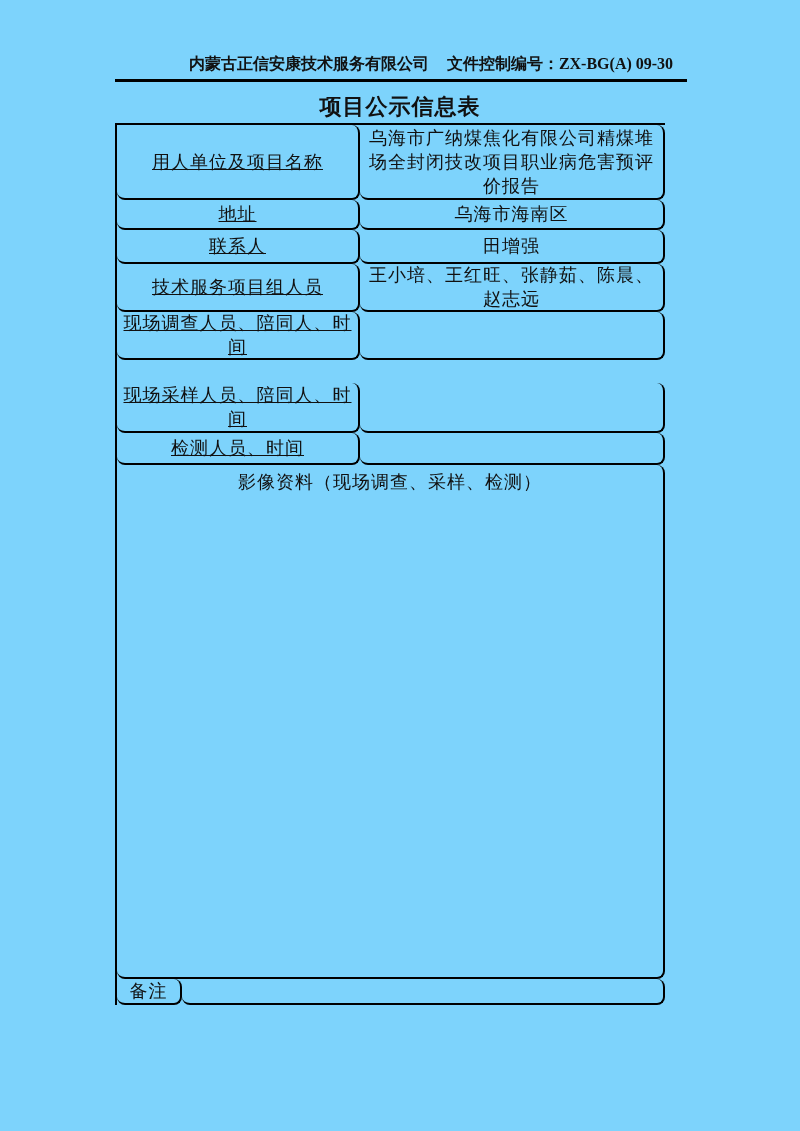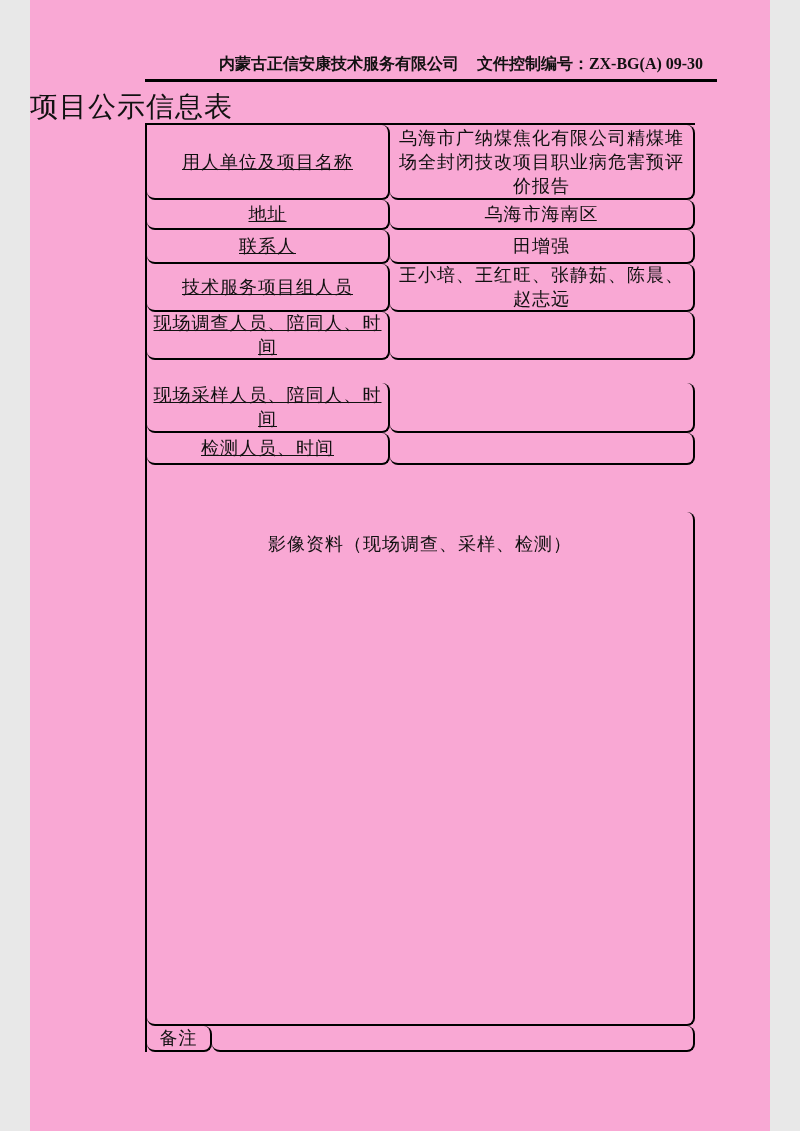--- a/index.html
+++ b/index.html
@@ -1,21 +1,21 @@
 <!DOCTYPE html>
 <html><head>
 <meta charset="utf-8">
 <style>
   html, body { margin: 0; padding: 0; background: #e8e8e8; }
   .page {
     position: relative;
-    width: 740px;
+    width: 800px;
     height: 1131px;
     margin: 0 auto;
-    background: #f9a8d4;
+    background: #7dd3fc;
     color: #111111;
     font-family: "Liberation Serif", "DejaVu Serif", serif;
     overflow: hidden;
   }
 
   
   .doc-header {
     position: absolute;
     left: 115px;
     top: 53px;
@@ -38,23 +38,23 @@
     height: 3px;
     background: #000000;
   }
 
   
   .doc-title {
     position: absolute;
     left: 0;
     top: 94px;
     width: 800px;
-    text-align: left;
-    font-size: 28px;
-    font-weight: normal;
+    text-align: center;
+    font-size: 22px;
+    font-weight: bold;
     letter-spacing: 1px;
     line-height: 26px;
   }
 
   
   .info-table {
     position: absolute;
     left: 115px;
     top: 123px;
     width: 550px;
@@ -84,22 +84,21 @@
   .h2 { height: 30px; }
   .h3 { height: 34px; }
   .h4 { height: 48px; }
   .h5 { height: 48px; }
   .h6 { height: 50px; margin-top: 23px; }
   .h7 { height: 32px; }
   .media-cell {
     width: 548px;
     height: 514px;
     align-items: flex-start;
-    padding-top: 20px;
-    margin-top: 47px;
+    padding-top: 5px;
   }
   .remark-label-cell { width: 65px;  height: 26px; }
   .remark-value-cell { width: 483px; height: 26px; }
 </style>
 </head>
 <body>
 
 <div class="page">
 
   <div class="doc-header">

